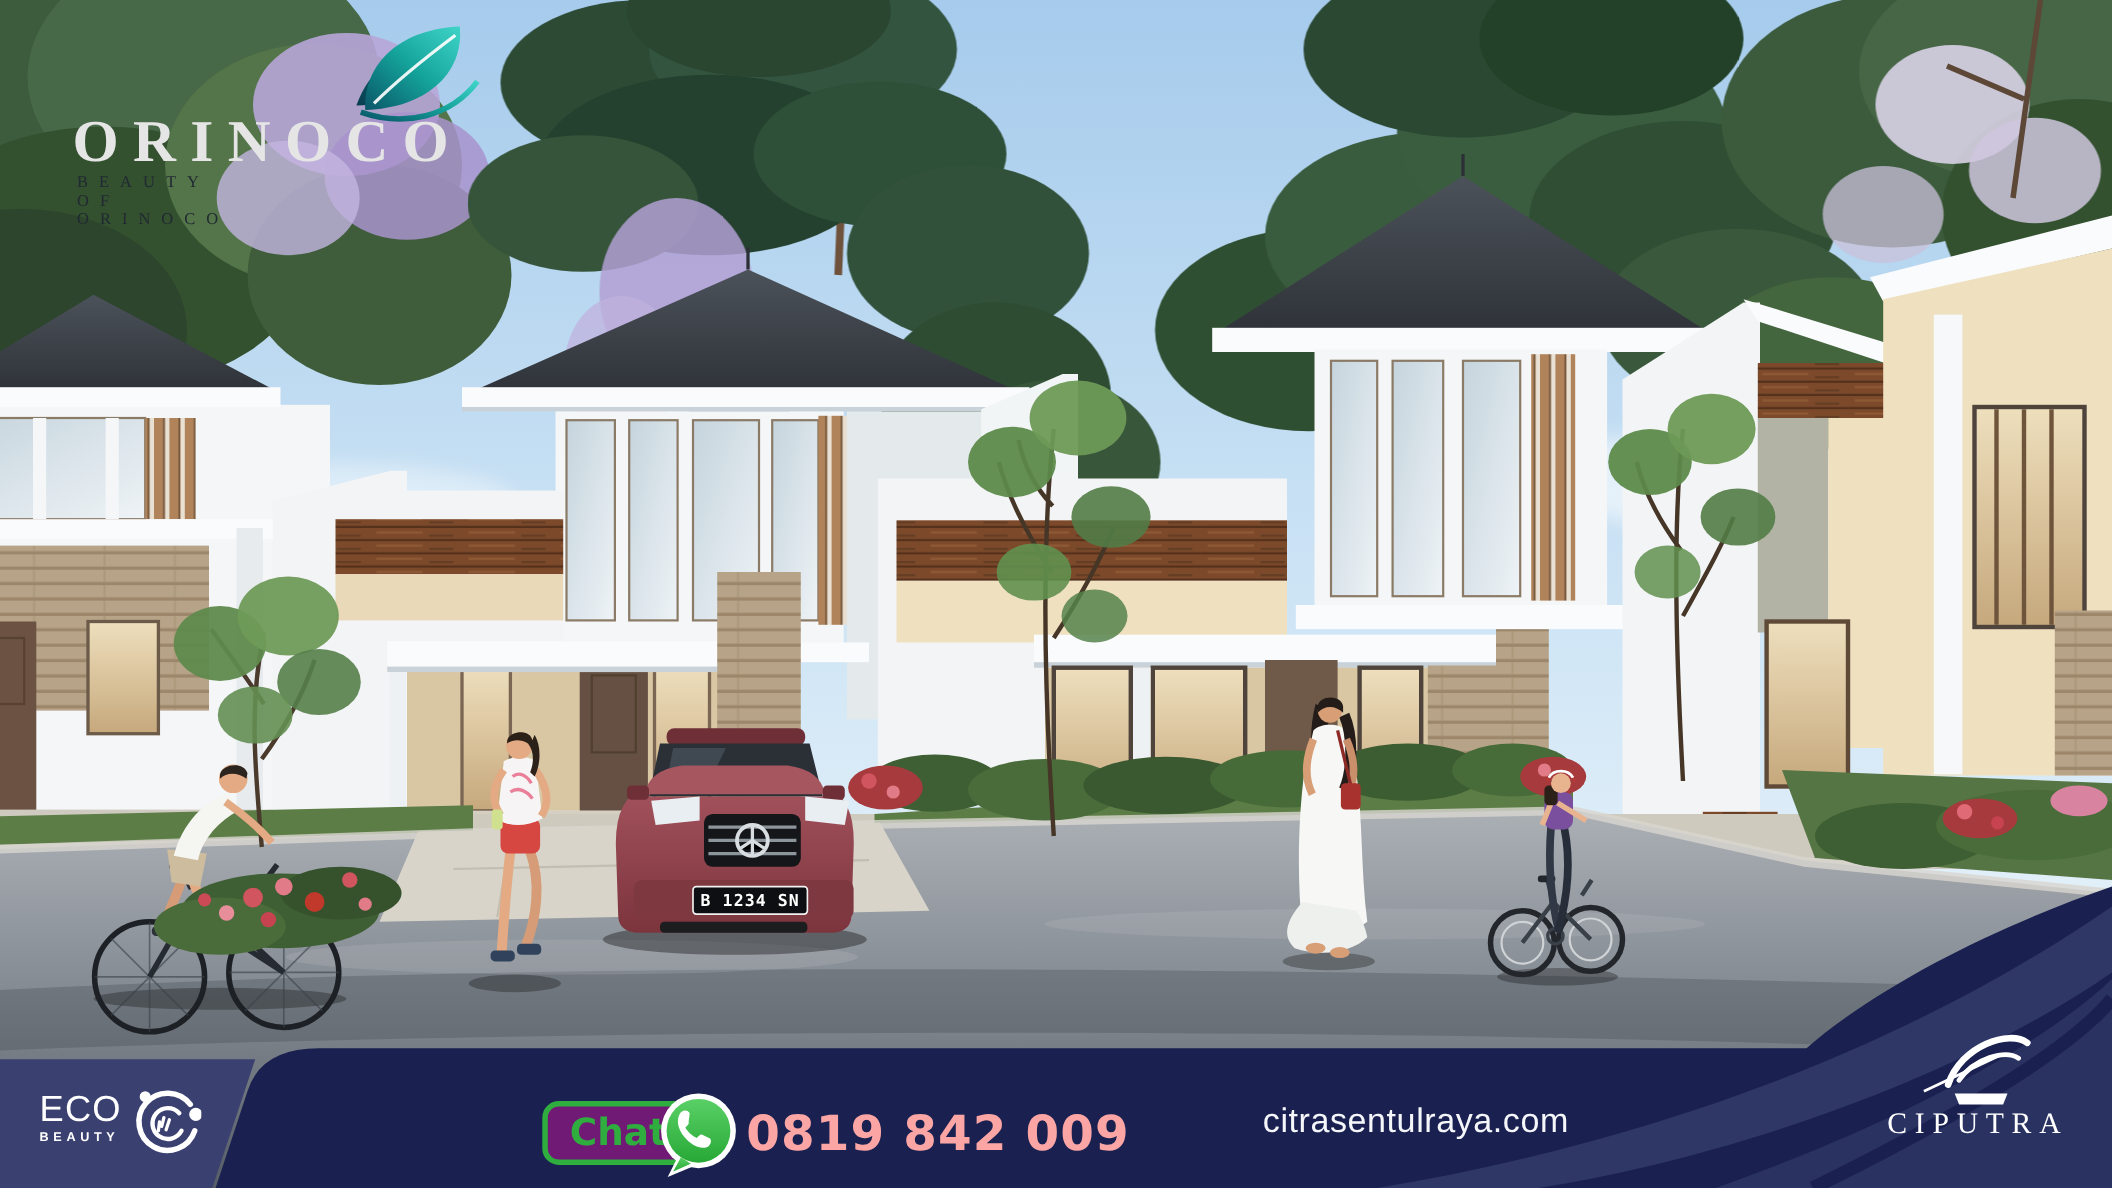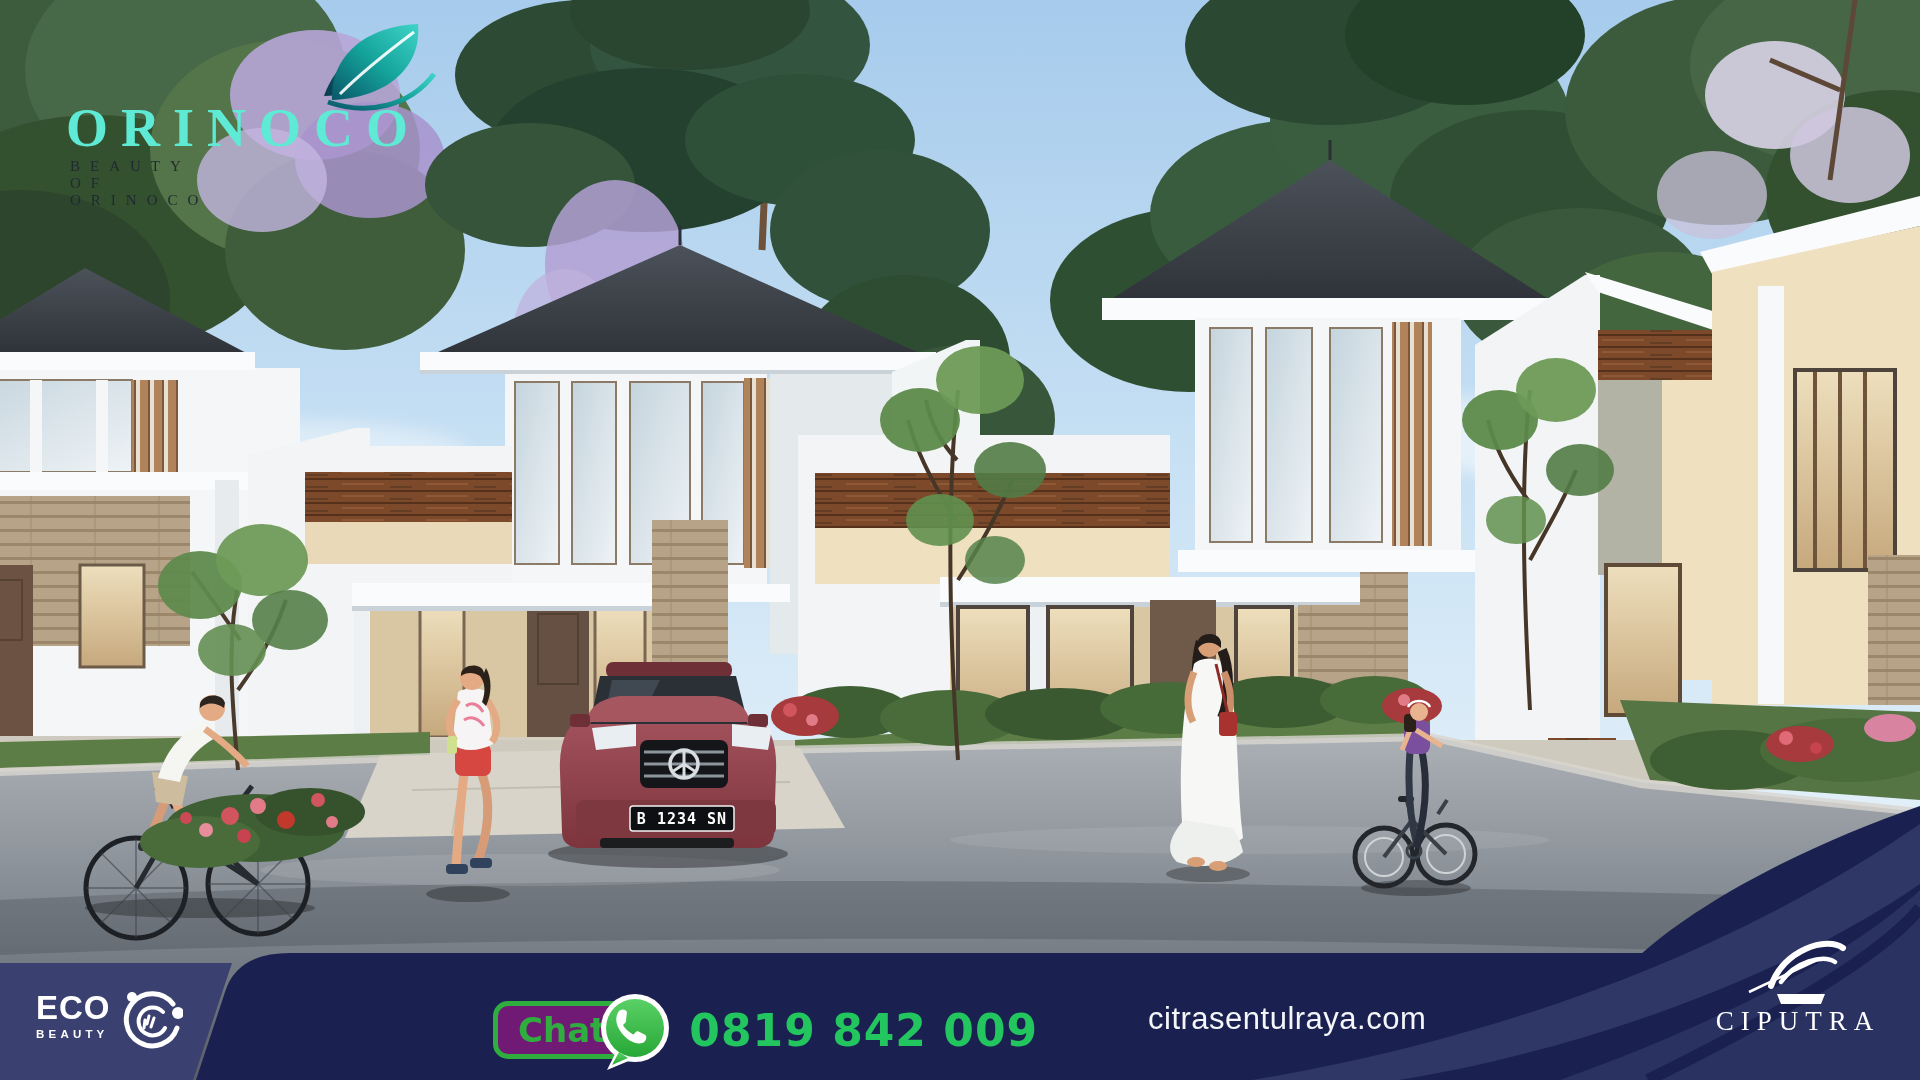--- a/index.html
+++ b/index.html
@@ -4,38 +4,38 @@
 <style>
   html,body{margin:0;padding:0;background:#0e1430;}
   #stage{position:relative;width:1920px;height:1080px;overflow:hidden;
          font-family:"Liberation Sans",sans-serif;}
   #scene{position:absolute;inset:0;}
   .ov{position:absolute;}
 
   
   #orinoco-word{position:absolute;left:66px;top:100px;margin:0;
     font-family:"Liberation Serif",serif;font-weight:600;font-size:54px;
-    letter-spacing:13px;color:#5eead4;line-height:56px;}
+    letter-spacing:13px;color:#e5e5e5;line-height:56px;}
   #orinoco-tag{position:absolute;left:70px;top:158px;
     font-family:"Liberation Serif",serif;font-size:15px;letter-spacing:10px;
     color:#212932;}
   #orinoco-leaf{position:absolute;left:318px;top:22px;width:122px;height:100px;}
 
   
   #eco-logo{position:absolute;left:36px;top:992px;display:flex;align-items:flex-start;}
-  #eco-line1{font-size:33px;font-weight:bold;color:#fff;line-height:32px;letter-spacing:1px;}
+  #eco-line1{font-size:33px;font-weight:normal;color:#fff;line-height:32px;letter-spacing:1px;}
   #eco-line2{font-size:11.5px;font-weight:bold;color:#fff;letter-spacing:4.2px;margin-top:4px;}
   #eco-swirl{width:64px;height:64px;margin-left:8px;margin-top:-2px;}
 
   #chat-group{position:absolute;left:493px;top:986px;display:flex;align-items:center;}
   #chat-button{height:48px;background:#701a75;border:5px solid #2fae3f;border-radius:15px;
     display:flex;align-items:center;padding:0 20px;cursor:pointer;}
   #chat-label{font-size:34px;font-weight:bold;color:#2fae3f;font-family:"DejaVu Sans",sans-serif;}
   #wa-icon{width:76px;height:82px;margin-left:-34px;margin-top:6px;}
-  #phone-number{margin-left:16px;font-size:44px;font-weight:bold;color:#22c55e;
+  #phone-number{margin-left:5px;font-size:44px;font-weight:bold;color:#fca5a5;
     letter-spacing:1px;font-family:"DejaVu Sans",sans-serif;}
 
   #website-link{position:absolute;left:1148px;top:998px;font-size:31px;color:#f4f6f9;
     letter-spacing:.5px;line-height:42px;cursor:pointer;}
 
   #ciputra{position:absolute;left:1698px;top:934px;width:200px;text-align:center;}
   #ciputra-emblem{width:110px;height:72px;display:block;margin:0 auto;}
   #ciputra-word{font-family:"Liberation Serif",serif;font-size:27px;color:#ffffff;
     letter-spacing:7px;margin-top:0;}
 </style>

